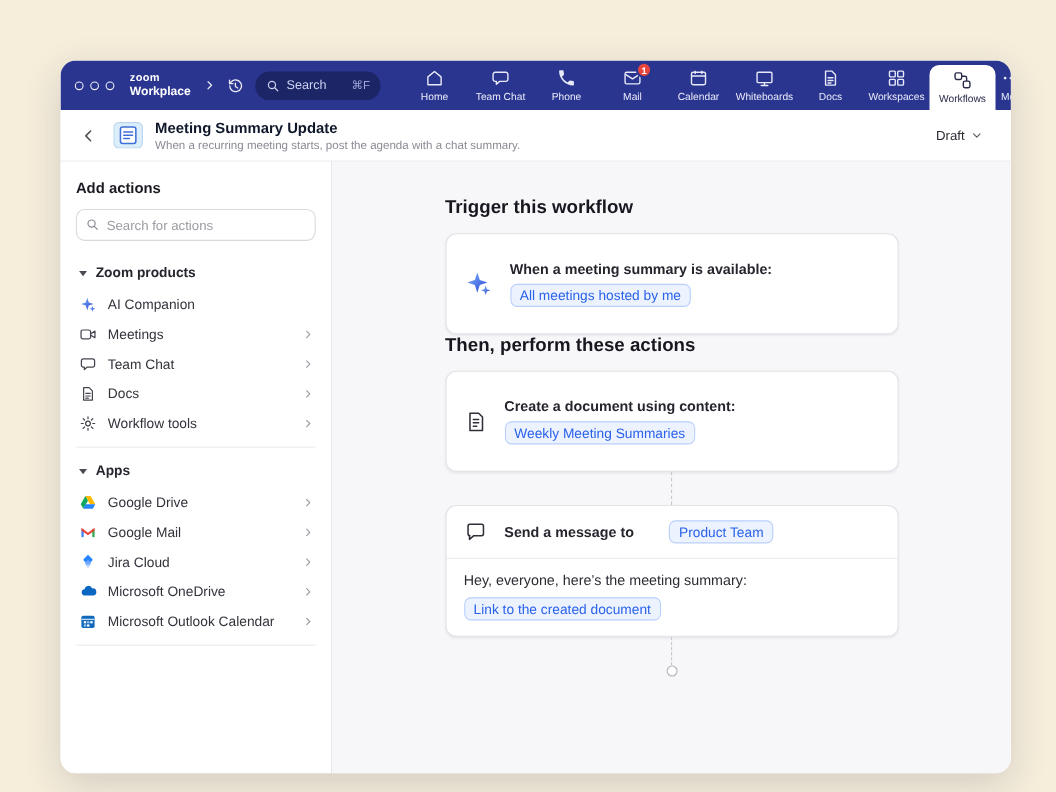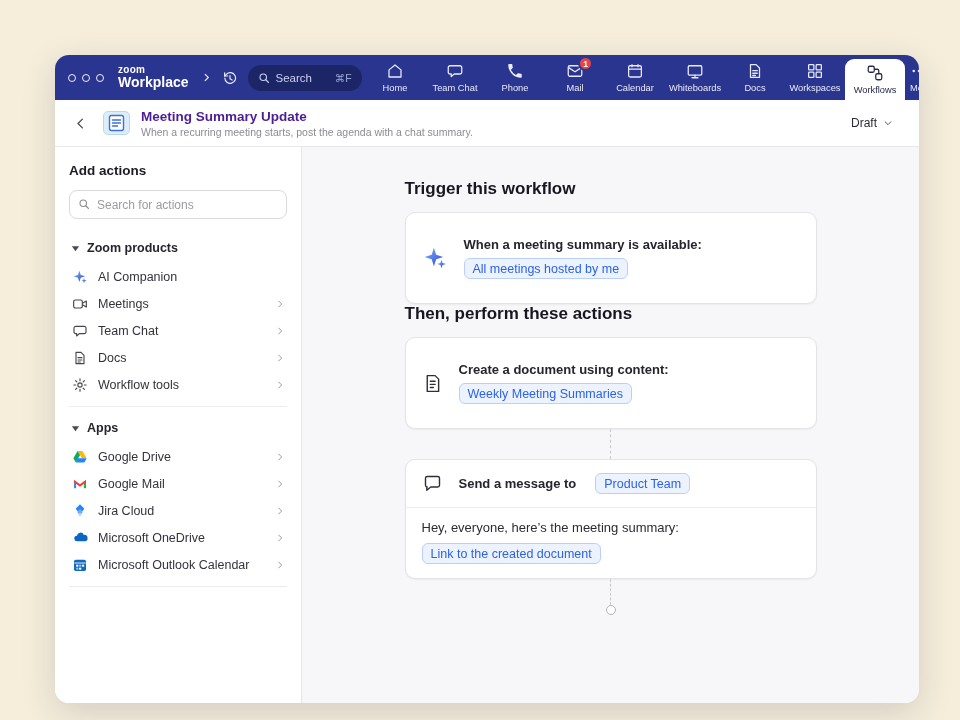--- a/index.html
+++ b/index.html
@@ -9,41 +9,41 @@
   .window{position:absolute;left:55px;top:55px;width:864px;height:648px;background:#fff;border-radius:14px;
     overflow:hidden;box-shadow:0 10px 34px rgba(40,40,70,.16);display:flex;flex-direction:column}
 
   
   .topbar{flex:0 0 45px;height:45px;background:#2a3590;display:flex;align-items:stretch;color:#fff}
   .tb-left{display:flex;align-items:center;padding-left:13px;gap:10px}
   .win-dots{display:flex;gap:6px;margin-right:4px}
   .win-dot{width:8px;height:8px;border:1.3px solid rgba(255,255,255,.92);border-radius:50%;cursor:pointer}
   .logo{line-height:1.1;margin-right:2px;white-space:nowrap}
   .logo .l1{font-size:10px;font-weight:700;display:block;letter-spacing:.3px}
-  .logo .l2{font-size:14px;font-weight:700;display:block}
+  .logo .l2{font-size:11px;font-weight:700;display:block}
   .tb-chev,.tb-hist{display:flex;opacity:.9;cursor:pointer}
   .tb-search{width:114px;height:26px;background:#1c2566;border-radius:13px;display:flex;align-items:center;
     padding:0 10px;gap:6px;font-size:11.5px;color:#ccd1f2;cursor:pointer}
   .tb-search .sc{margin-left:auto;color:#9fa6d8;font-size:10.5px}
   .topbar-nav{margin-left:auto;display:flex;align-items:stretch}
   .nav-item{width:60px;display:flex;flex-direction:column;align-items:center;justify-content:center;gap:3px;
     font-size:9.3px;color:#e8eaf8;cursor:pointer;white-space:nowrap}
   .nav-ic{position:relative;display:flex}
   .badge{position:absolute;top:-6px;right:-9px;background:#e8453f;color:#fff;font-size:8.5px;font-weight:700;
     min-width:15px;height:15px;border-radius:8px;display:flex;align-items:center;justify-content:center;
     border:2px solid #2a3590;padding:0 2px}
   .nav-item.active{background:#fff;color:#272b49;border-radius:9px 9px 0 0;margin-top:4px}
   .nav-item.more{width:58px;margin-right:-44px;align-items:flex-start;padding-left:5px}
 
   
   .hdr{flex:0 0 47px;height:47px;background:#fff;border-bottom:1px solid #e8e8ec;display:flex;align-items:center;
     padding:0 18px 0 14px;gap:11px}
   .back{background:none;border:none;display:flex;cursor:pointer;color:#4c4c55;padding:4px}
   .h-icon{display:flex}
-  .h-title{font-size:13.5px;font-weight:700;color:#4c1d95}
+  .h-title{font-size:13.5px;font-weight:700;color:#0f172a}
   .h-sub{font-size:10.5px;color:#8b8b95;margin-top:2px}
   .draft{margin-left:auto;display:flex;align-items:center;gap:6px;font-size:12px;color:#2b2b33;cursor:pointer;
     padding:6px 8px;border-radius:8px}
 
   
   .bodyrow{flex:1;display:flex;min-height:0}
 
   .sidebar{width:247px;flex:0 0 247px;background:#fff;border-right:1px solid #e6e6ea;padding:14px 14px 16px;overflow:hidden}
   .sb-title{font-size:13.5px;font-weight:700;color:#1b1b24;margin:2px 0 12px}
   .sb-search{position:relative;margin-bottom:16px}
@@ -67,21 +67,21 @@
     display:flex;align-items:center;gap:16px;padding:24px 16px;cursor:pointer}
   .card-ic{flex:0 0 auto;display:flex;color:#2f2f38}
   .card-text{font-size:13px;font-weight:600;color:#25252e}
   .card-text.regular{font-weight:400;color:#2b2b34}
   .pill{display:inline-block;margin-top:6px;background:#edf3fe;border:1px solid #b9cffc;color:#2a62e9;
     font-size:12.5px;font-weight:500;padding:2.5px 8px;border-radius:6px;cursor:pointer;white-space:nowrap}
   .connector{width:0;border-left:1.5px dashed #c7c7ce;height:30px;margin:0 auto}
   .connector.short{height:26px}
   .msg-card{display:block;padding:0}
   .msg-top{display:flex;align-items:center;gap:16px;padding:13px 16px}
-  .msg-top .pill{margin-top:0;margin-left:3px}
+  .msg-top .pill{margin-top:0;margin-left:16px}
   .msg-divider{border-top:1px solid #ececf0}
   .msg-body{padding:12px 16px 14px}
   .msg-body .pill{margin-top:8px}
   .end-dot{width:10px;height:10px;border:1.5px solid #b3b3bc;border-radius:50%;background:#fff;margin:0 auto;cursor:pointer}
 </style>
 </head>
 <body>
 
 <div class="window">
 

